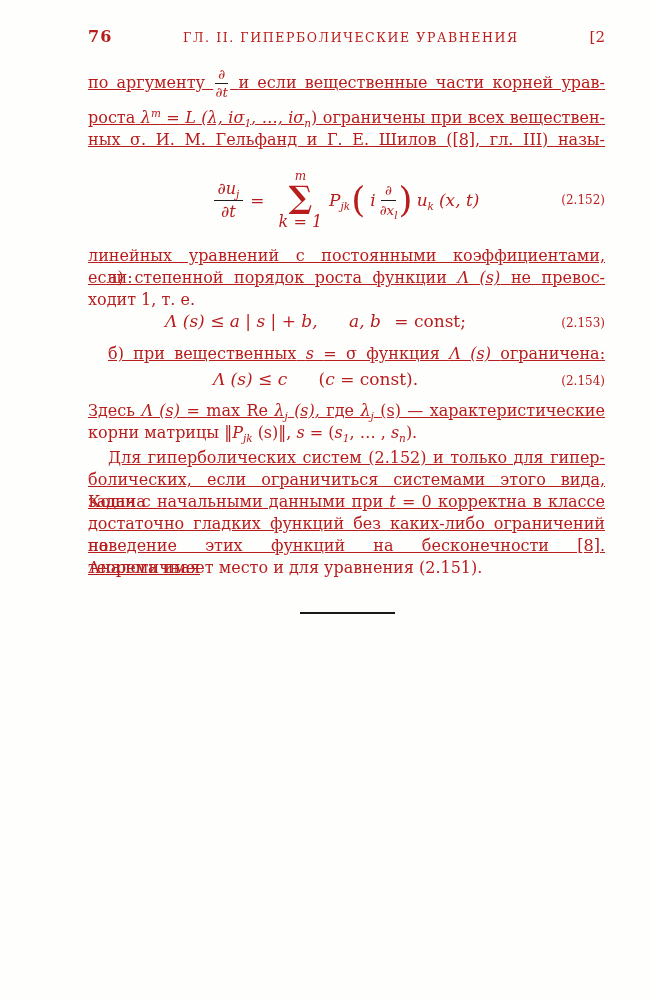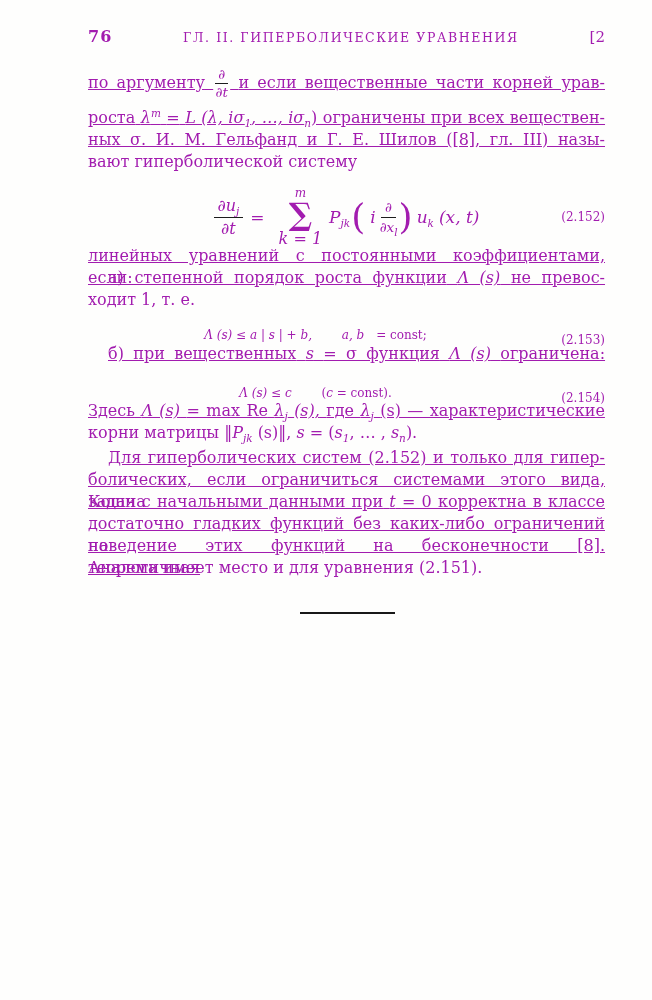--- a/index.html
+++ b/index.html
@@ -1,21 +1,21 @@
 <!DOCTYPE html>
 <html><head>
 <meta charset="utf-8">
 <style>
   html,body { margin:0; padding:0; }
   body { background:#ffffff; }
   #page {
     position:relative;
     width:652px; height:1000px;
     background:#fefefd;
-    color:#a21caf;
+    color:#b91c1c;
     font-family:"DejaVu Serif","Liberation Serif",serif;
     overflow:hidden;
   }
   
   .header {
     position:absolute; top:27px; left:88px; width:517px;
     display:flex; justify-content:space-between; align-items:baseline;
   }
   .pageno { font-size:16px; font-weight:bold; letter-spacing:1px; }
   .runtitle { font-size:12.5px; letter-spacing:1.6px; font-weight:500; }
@@ -35,26 +35,26 @@
   
   .ifrac {
     display:inline-flex; flex-direction:column; align-items:center;
     vertical-align:middle; font-size:13.5px; line-height:1.15;
     font-style:italic; margin:0 2px;
   }
   .ifrac .num { border-bottom:1.3px solid #1c1c1c; padding:0 3px 0.5px; }
   .ifrac .den { padding-top:0.5px; }
 
   
-  .eqrow { position:absolute; left:88px; width:517px;margin-top:17px; }
+  .eqrow { position:absolute; left:88px; width:517px; }
   .eqlabel {
     position:absolute; right:0; top:50%; transform:translateY(-50%);
     font-size:12px; font-style:normal;
   }
-  .eqcenter { width:455px; text-align:center; font-size:12px; }
+  .eqcenter { width:455px; text-align:center; font-size:17px; }
   .eqflex {
     display:flex; align-items:center; justify-content:center;
     height:100%; font-size:17px;
   }
   .frac {
     display:inline-flex; flex-direction:column; align-items:center;
     font-style:italic; font-size:16px; line-height:1.2;
   }
   .frac .num { border-bottom:1.5px solid #1c1c1c; padding:0 4px 1px; }
   .frac .den { padding-top:1px; }
@@ -101,23 +101,20 @@
     <span>роста</span>
     <span class="it"><span>λ</span><sup>m</sup></span>
     <span>=</span>
     <span class="it"><span>L (λ, iσ</span><sub>1</sub><span>, …, iσ</span><sub>n</sub></span><span>) ограничены при всех веществен-</span>
   </div>
 
   <div class="line just" style="top:129px;">
     <span>ных σ. И. М. Гельфанд и Г. Е. Шилов ([8], гл. III) назы-</span>
   </div>
 
-  <div class="line" style="top:151px;">
-    <span>вают гиперболической систему</span>
-  </div>
 
   <div class="eqrow" style="top:168px; height:64px;">
     <div class="eqflex">
       <span class="frac">
         <span class="num"><span>∂u</span><sub>j</sub></span>
         <span class="den">∂t</span>
       </span>
       <span class="meq">=</span>
       <span class="sumblock">
         <span class="sum-top">m</span>

